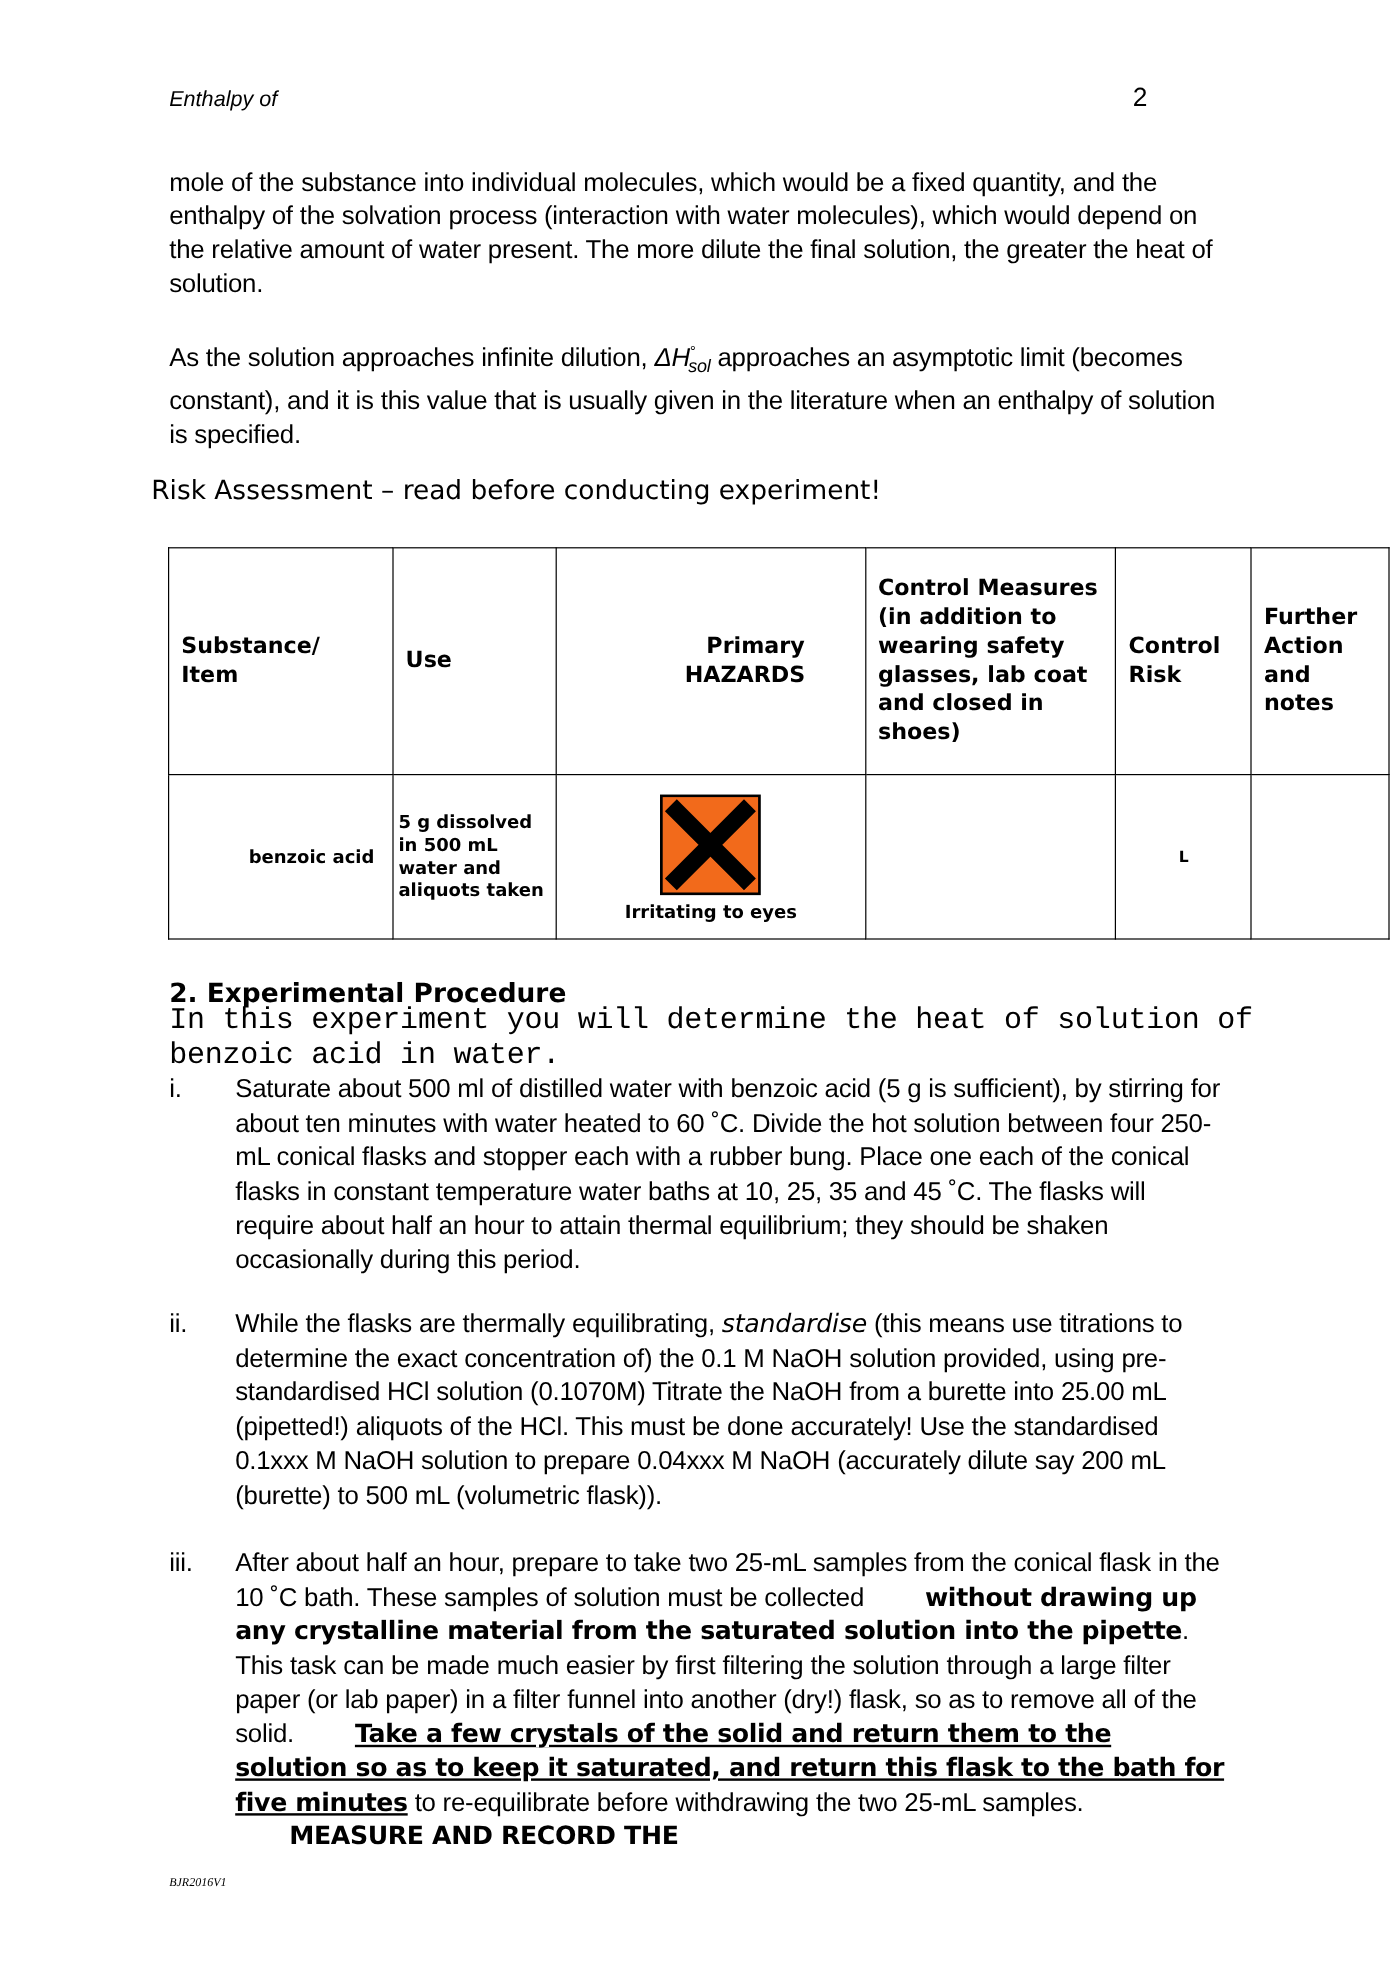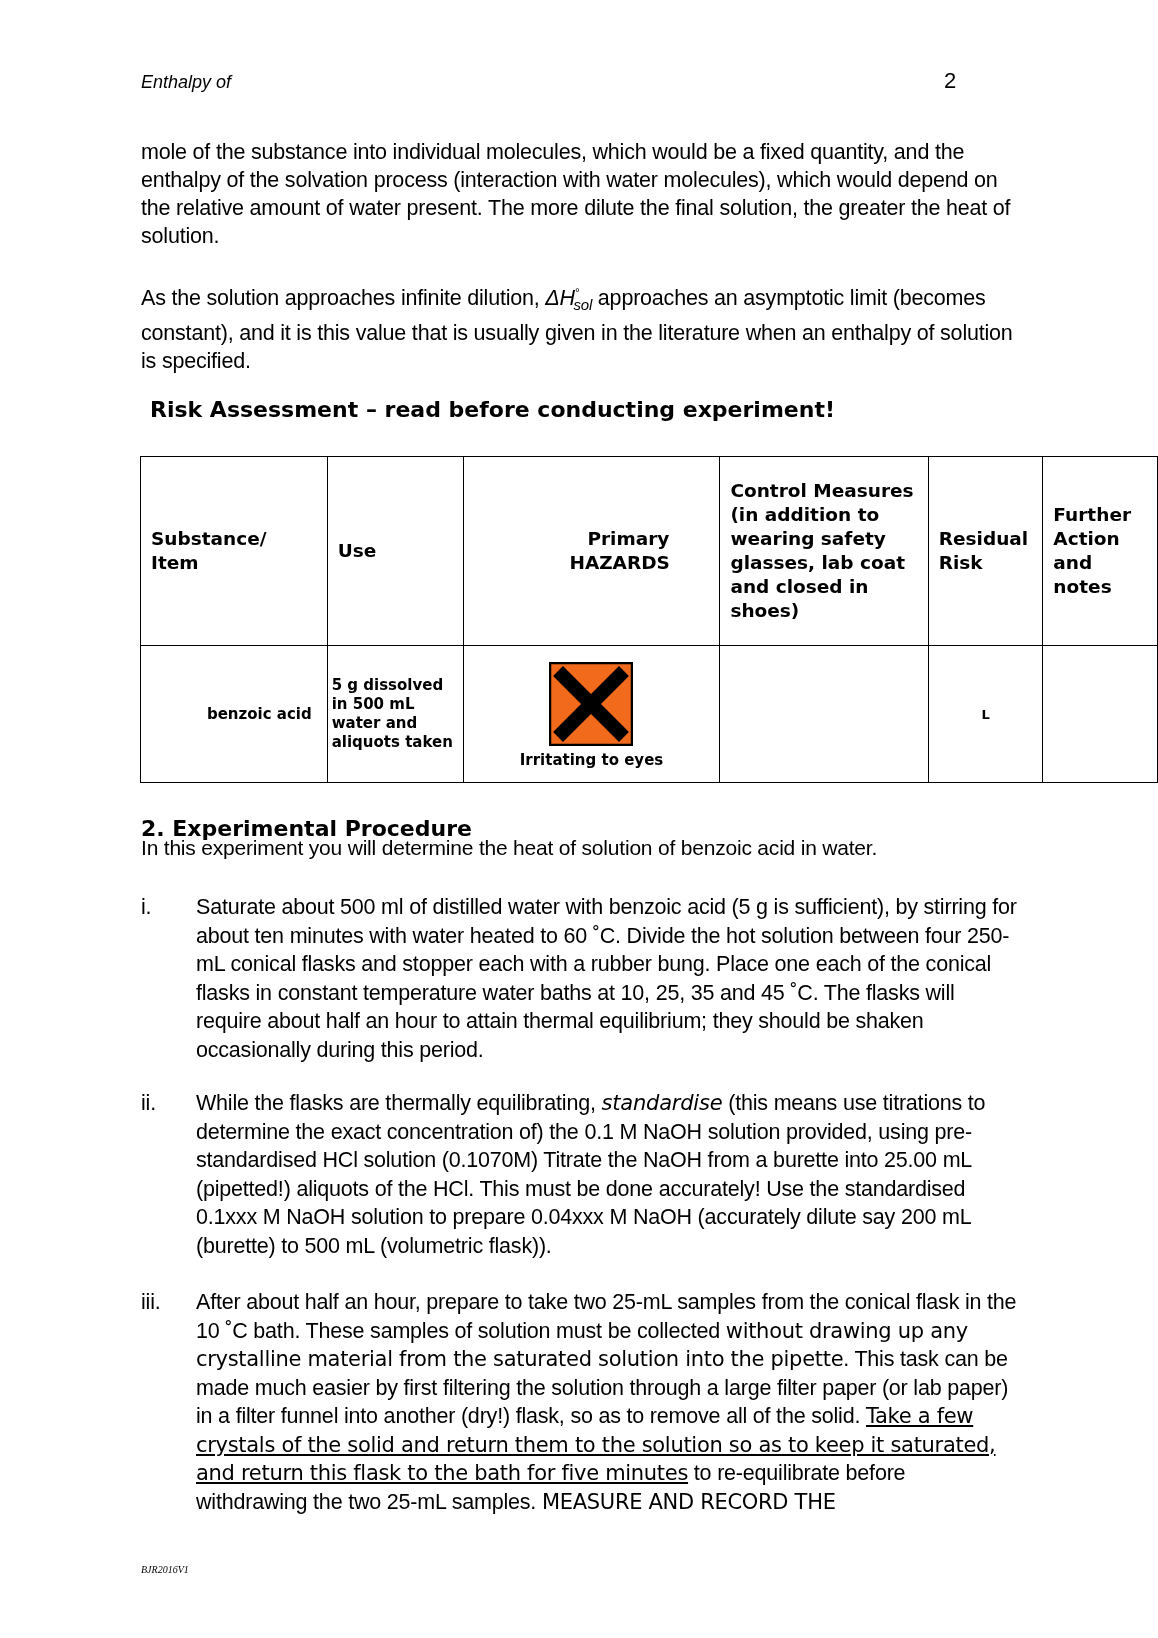--- a/index.html
+++ b/index.html
@@ -2,37 +2,37 @@
 <html><head>
   <meta charset="utf-8">
   <style>
     html, body { margin:0; padding:0; background:#ffffff; }
     body { width:1158px; height:1638px; position:relative; overflow:hidden; color:#000; }
     .header-left { position:absolute; left:141px; top:72px; font-size:18px; font-style:italic; font-family:"Liberation Sans", sans-serif; }
     .header-right { position:absolute; left:944px; top:68px; font-size:22px; font-family:"Liberation Sans", sans-serif; }
     .para { position:absolute; left:141px; width:880px; font-family:"Liberation Sans", sans-serif; font-size:21.5px; line-height:28px; letter-spacing:-0.2px; }
     .p1 { top:138px; }
     .p2 { top:279px; }
-    .h-risk { position:absolute; left:150px; top:397px; font-family:"DejaVu Sans", sans-serif; font-weight:bold; font-size:22px; }
+    .h-risk { position:absolute; left:126px; top:397px; font-family:"DejaVu Sans", sans-serif; font-weight:normal; font-size:22px; }
     table.risk { position:absolute; left:140px; top:456px; border-collapse:collapse; font-family:"DejaVu Sans", sans-serif; font-weight:bold; }
     table.risk td { border:1.3px solid #000; vertical-align:middle; padding:12px; }
     .th { font-size:18.5px; line-height:24px; }
     .c1 { width:167px; } .c2 { width:121px; } .c3 { width:210px; } .c4 { width:198px; } .c5 { width:90px; } .c6 { width:92px;margin-top:40px; }
     .hrow { height:189px; }
     .drow { height:131px; }
     .pad { padding-left:10px !important; }
     .small { font-size:15px; line-height:19px; }
     .hazard-cell { text-align:center; }
     .hazard-icon { display:inline-block; width:84px; height:84px; margin-top:4px; }
     .h-proc { position:absolute; left:141px; top:816px; font-family:"DejaVu Sans", sans-serif; font-weight:bold; font-size:22px; }
-    .intro { position:absolute; left:141px; top:836px; font-family:Liberation Sans, sans-serif; font-size:21px; letter-spacing:-0.2px; }
+    .intro { position:absolute; left:141px; top:836px; font-family:Liberation Mono, monospace; font-size:25px; letter-spacing:-0.2px; }
     .item { position:absolute; left:141px; width:880px; font-family:"Liberation Sans", sans-serif; font-size:21.5px; line-height:28.5px; letter-spacing:-0.2px; }
     .item .num { position:absolute; left:0; top:0; }
     .item .body { margin-left:55px; }
-    .b { font-family:"DejaVu Sans", sans-serif; font-weight:normal; font-size:21px; letter-spacing:-0.3px; }
+    .b { font-family:"DejaVu Sans", sans-serif; font-weight:bold; font-size:21px; letter-spacing:-0.3px;margin-left:45px; }
     .u { text-decoration:underline; }
     .it-dv { font-family:"DejaVu Sans", sans-serif; font-style:italic; font-size:21px; }
     .footer { position:absolute; left:141px; top:1564px; font-family:Liberation Serif, serif; font-style:italic; font-size:10px; }
     .dh { font-style:italic; }
   </style>
 </head>
 <body>
 
 <div class="header-left">Enthalpy of</div>
 <div class="header-right">2</div>
@@ -43,21 +43,21 @@
 
 <div class="h-risk">Risk Assessment – read before conducting experiment!</div>
 
 <table class="risk">
   <tbody>
       <tr class="hrow">
     <td class="c1 th pad">Substance/ Item</td>
     <td class="c2 th pad">Use</td>
     <td class="c3 th" style="text-align:right;padding-right:50px;margin-top:44px;"><span style="display:inline-block;text-align:right;width:100px;">Primary HAZARDS</span></td>
     <td class="c4 th pad">Control Measures (in addition to wearing safety glasses, lab coat and closed in shoes)</td>
-    <td class="c5 th pad">Residual Risk</td>
+    <td class="c5 th pad">Control Risk</td>
     <td class="c6 th pad">Further Action and notes</td>
   </tr>
   <tr class="drow">
     <td class="c1 small" style="text-align:right;padding-right:15px;">benzoic acid</td>
     <td class="c2 small" style="text-align:left;padding:0 4px;">5 g dissolved in 500 mL water and aliquots taken</td>
     <td class="c3 hazard-cell small">
       <span class="hazard-icon">
         <svg width="84" height="84" viewBox="0 0 84 84">
           <rect x="1" y="1" width="82" height="82" fill="#f26a1b" stroke="#000" stroke-width="2.5"></rect>
           <path d="M14 14 L70 70 M70 14 L14 70" stroke="#000" stroke-width="14" stroke-linecap="square"></path>

